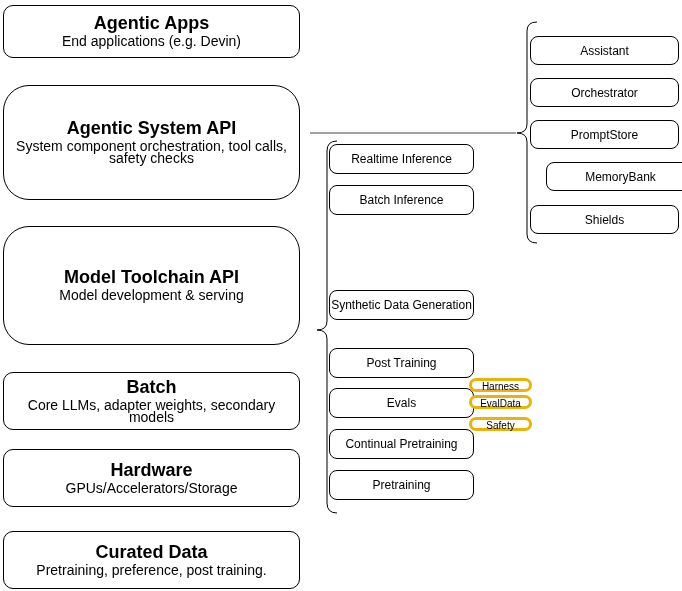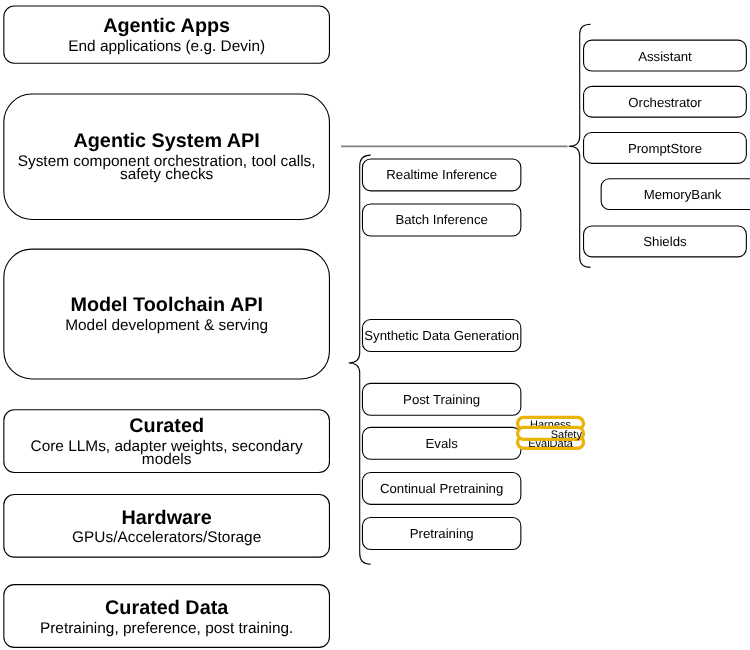--- a/index.html
+++ b/index.html
@@ -58,21 +58,21 @@
     <div class="t">Model Toolchain API</div>
     <div class="s">Model development &amp; serving</div>
   </div>
 
   <div class="node layer" style="top:85px; height:115px; border-radius:26px;">
     <div class="t">Agentic System API</div>
     <div class="s">System component orchestration, tool calls, safety checks</div>
   </div>
 
   <div class="node layer" style="top:372px; height:58px; border-radius:10px;">
-    <div class="t">Curated</div>
+    <div class="t">Batch</div>
     <div class="s">Core LLMs, adapter weights, secondary models</div>
   </div>
 
   <div class="node layer" style="top:449px; height:58px; border-radius:10px;">
     <div class="t">Hardware</div>
     <div class="s">GPUs/Accelerators/Storage</div>
   </div>
 
   <div class="node layer" style="top:531px; height:58px; border-radius:10px;">
     <div class="t">Curated Data</div>
@@ -100,21 +100,21 @@
   <div class="node cap" style="top:470px;">
     <span>Pretraining</span>
   </div>
 
   <div class="pill" style="top:378px;">
     <span>Harness</span>
   </div>
   <div class="pill" style="top:395px;">
     <span>EvalData</span>
   </div>
-  <div class="pill" style="top:387px;text-align:right;">
+  <div class="pill" style="top:417px;">
     <span>Safety</span>
   </div>
 
   <div class="node sys" style="top:36px;">
     <span>Assistant</span>
   </div>
   <div class="node sys" style="top:78px;">
     <span>Orchestrator</span>
   </div>
   <div class="node sys" style="top:120px;">

